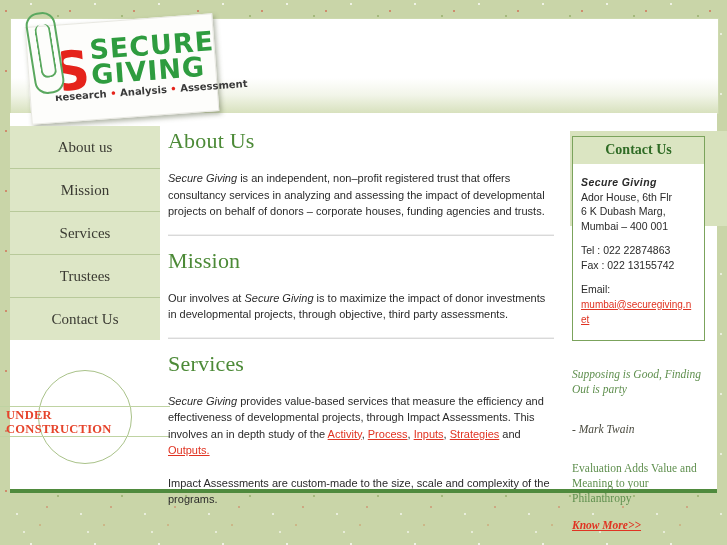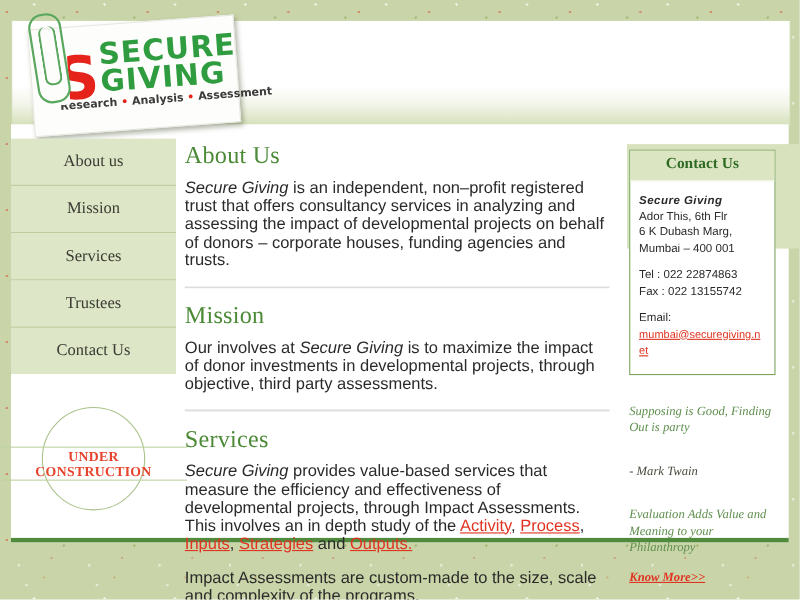--- a/index.html
+++ b/index.html
@@ -106,37 +106,37 @@
   .uc{position:absolute;left:38px;top:370px;width:94px;height:94px;}
   .uc-circle{
     position:absolute;left:0;top:0;width:92px;height:92px;
     border:1px solid #a9c289;border-radius:50%;
   }
   .uc-line{position:absolute;left:-38px;width:170px;height:1px;background:#bfd3a2;}
   .uc-line.t{top:36px;}
   .uc-line.b{top:66px;}
   .uc-text{
     position:absolute;left:-32px;top:38px;width:158px;
-    text-align:center;color:#e6442c;
+    color:#e6442c;
     font-family:"Liberation Serif", serif;
     font-weight:bold;font-size:12.5px;line-height:14px;
     letter-spacing:.3px;
   }
 
   
   .main{position:absolute;left:168px;top:128px;width:386px;}
   h2.sec{
     margin:0 0 9px 0;
     font-family:"Liberation Serif", serif;
     font-weight:normal;font-size:22px;color:#4c8a37;
     letter-spacing:.2px;
   }
   .body-p{
-    margin:2px 0 14px 0;
-    font-size:15px;line-height:16.5px;color:#2a2a2a;
+    margin:16px 0 14px 0;
+    font-size:11px;line-height:16.5px;color:#2a2a2a;
     font-family:"Liberation Sans", sans-serif;
   }
   .body-p em{font-style:italic;}
   .rule{height:1px;background:#d9d9d9;margin:6px 0 12px 0;border-top:1px solid #efefef;}
   a.redlink{color:#e03322;text-decoration:underline;}
 
   
   .right{position:absolute;left:572px;top:136px;width:133px;}
   .contact-box{
     border:1px solid #7ba35c;
@@ -157,21 +157,21 @@
 
   .quote{
     margin-top:26px;
     font-family:"Liberation Serif", serif;
     font-style:italic;font-size:11.5px;line-height:15px;color:#5f8f4e;
   }
   .quote .attrib{display:block;margin-top:25px;color:#4a4a3f;}
   .tag2{
     margin-top:24px;
     font-family:"Liberation Serif", serif;
-    font-style:italic;font-size:11.5px;line-height:15px;color:#5f8f4e;
+    font-size:11.5px;line-height:15px;color:#5f8f4e;
   }
   a.knowmore{
     display:inline-block;margin-top:13px;
     font-family:"Liberation Serif", serif;
     font-style:italic;font-weight:bold;font-size:11.5px;
     color:#e03322;text-decoration:underline;
   }
 </style>
 </head>
 <body>
@@ -241,21 +241,21 @@
 
     <p class="body-p">Impact Assessments are custom-made to the size, scale and complexity of the programs.</p>
   </main>
 
   <aside class="right">
 
     <div class="contact-box">
       <div class="contact-head">Contact Us</div>
       <div class="contact-body">
         <div class="org">Secure Giving</div>
-        <div>Ador This, 6th Flr</div>
+        <div>Ador House, 6th Flr</div>
         <div>6 K Dubash Marg,</div>
         <div>Mumbai – 400 001</div>
         <div class="contact-gap"></div>
         <div>Tel : 022 22874863</div>
         <div>Fax : 022 13155742</div>
         <div class="contact-gap"></div>
         <div>Email:</div>
         <a class="maillink" href="#">mumbai@securegiving.net</a>
       </div>
     </div>

